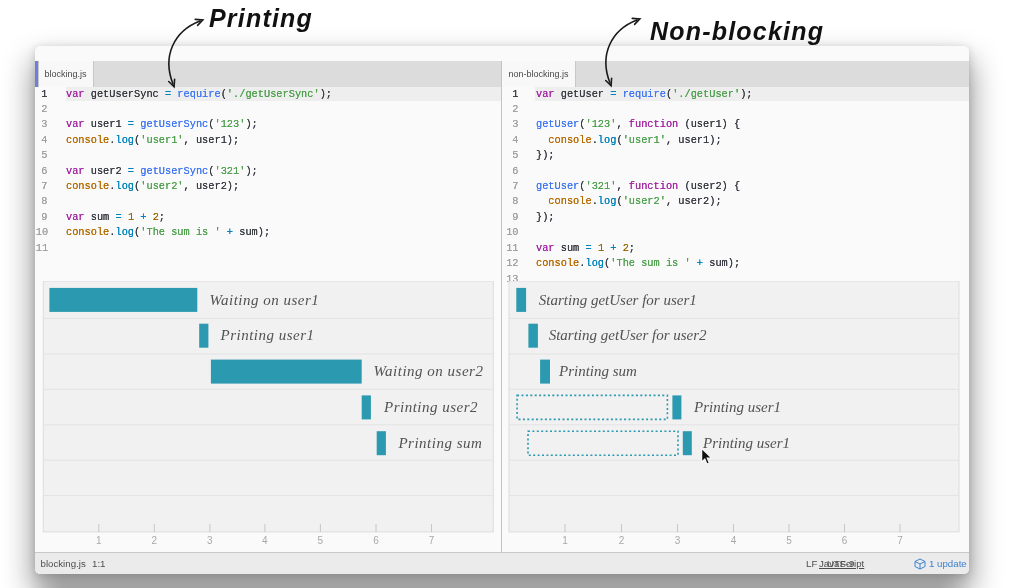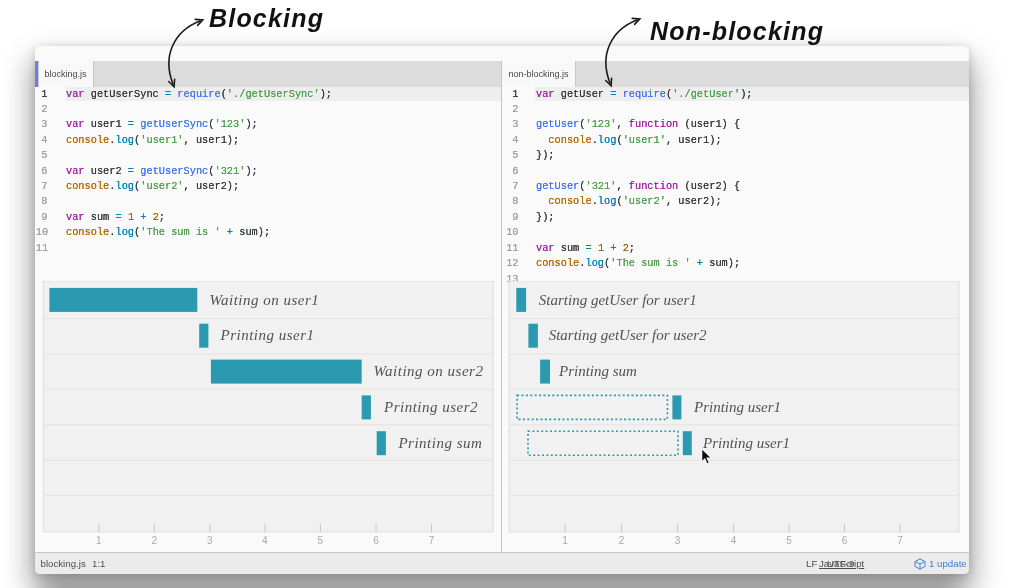--- a/index.html
+++ b/index.html
@@ -35,21 +35,21 @@
   .statusbar{position:absolute;left:0;top:506px;width:934px;height:22px;
        background:#ebebeb;border-top:1px solid #c8c8c8;font-size:9.7px;color:#4d4d4d;}
   .statusbar span{position:absolute;top:0;line-height:21px;}
   .anno{position:absolute;z-index:20;font-family:"Liberation Sans",sans-serif;
         font-weight:bold;font-style:italic;font-size:25px;color:#111;letter-spacing:1.2px;}
   svg{position:absolute;}
 </style>
 </head>
 <body>
 
-<div class="anno" style="left:209px;top:4px;">Blocking</div>
+<div class="anno" style="left:209px;top:4px;">Printing</div>
 <div class="anno" style="left:650px;top:17px;">Non-blocking</div>
 <svg style="left:0;top:0;z-index:20;" width="1011" height="110" viewBox="0 0 1011 110">
   <g fill="none" stroke="#1a1a1a" stroke-width="1.6" stroke-linecap="round">
     <path d="M 200 21 C 174 31 162 56 173 84"></path>
     <polyline points="195.2,19.4 202.8,19.9 197.6,25.4"></polyline>
     <polyline points="174.6,79.3 174.1,86.8 168.7,81.5"></polyline>
     <path d="M 637 20 C 611 30 599 55 610 83"></path>
     <polyline points="632.2,18.4 639.8,18.9 634.6,24.4"></polyline>
     <polyline points="611.6,78.3 611.1,85.8 605.7,80.5"></polyline>
   </g>

